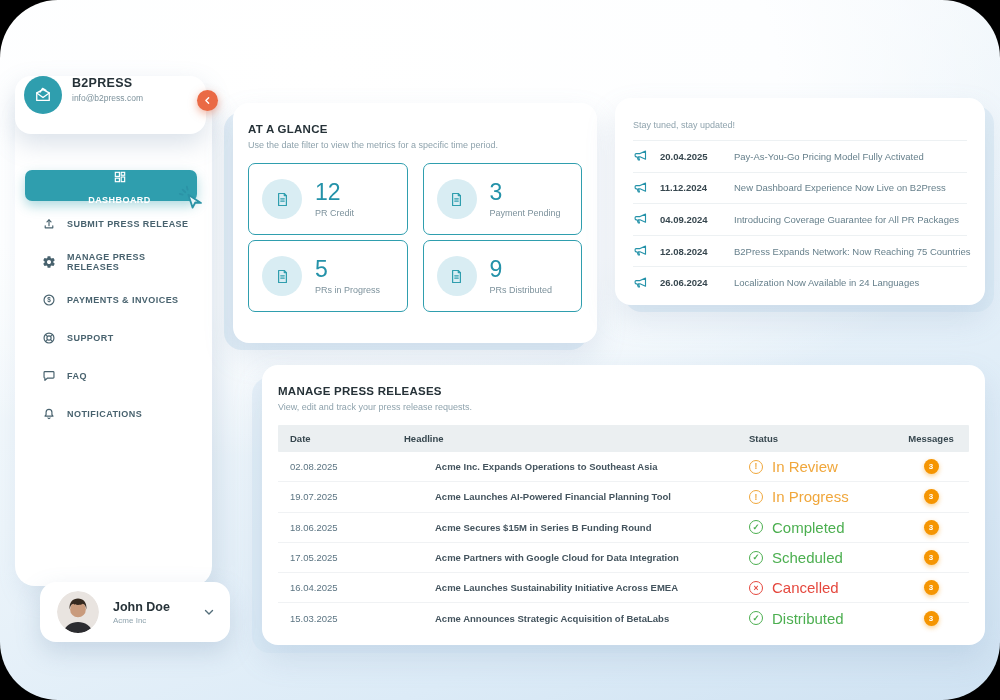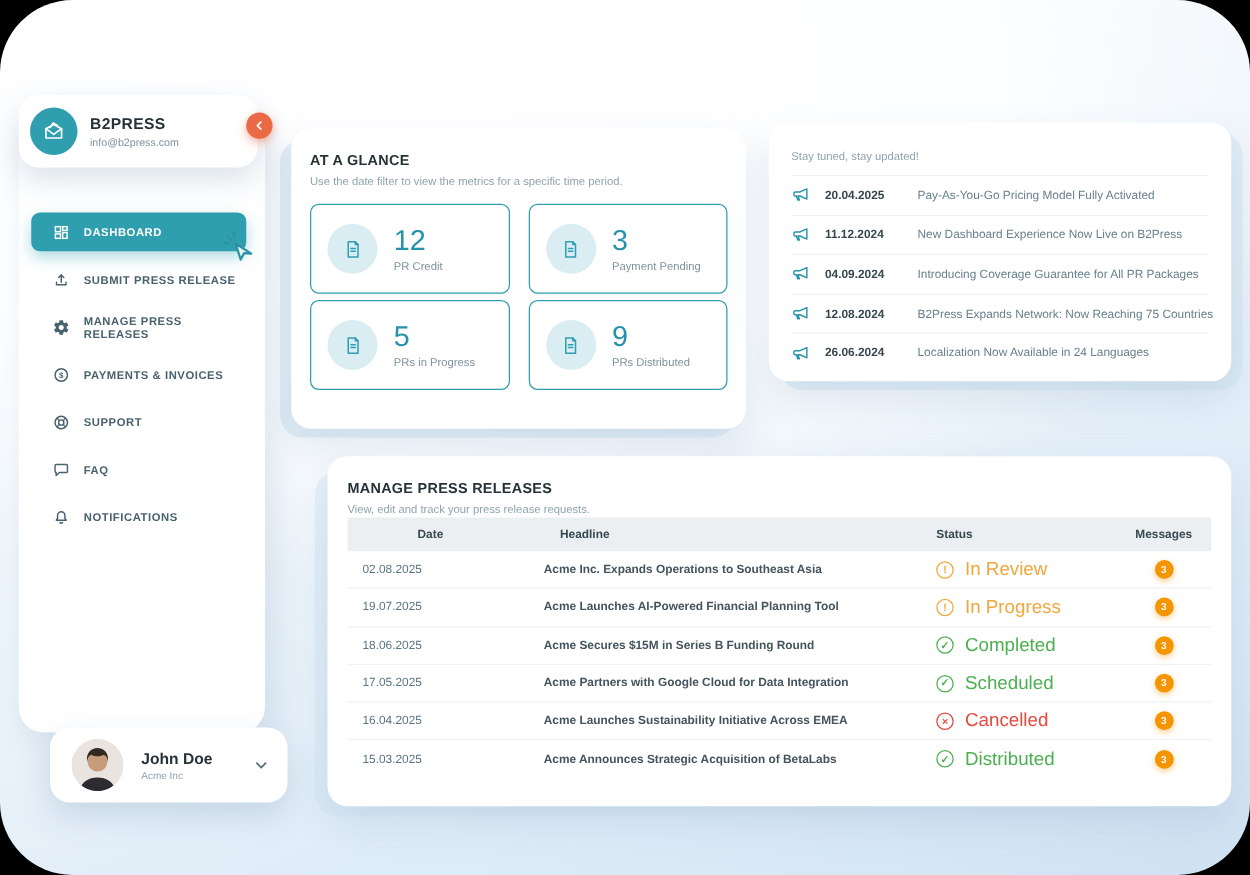--- a/index.html
+++ b/index.html
@@ -16,34 +16,34 @@
   
   .backdrop{position:absolute;background:#cfe3f2;border-radius:18px;z-index:0;}
   .bd-glance{left:224px;top:112px;width:364px;height:238px;opacity:.55;}
   .bd-ann{left:624px;top:106px;width:370px;height:206px;opacity:.5;}
   .bd-manage{left:252px;top:377px;width:723px;height:276px;opacity:.4;}
   
   .side-panel{position:absolute;left:15px;top:96px;width:197px;height:490px;background:#fff;
     border-radius:20px;box-shadow:8px 10px 26px rgba(120,150,180,.20);z-index:1;}
   .brand-card{position:absolute;left:15px;top:76px;width:191px;height:58px;background:#fff;
     border-radius:16px;box-shadow:0 10px 24px rgba(110,140,170,.25);z-index:3;
-    display:flex;align-items:center;padding-left:9px;box-sizing:border-box;}
+    display:flex;padding-left:9px;box-sizing:border-box;}
   .logo-circle{width:38px;height:38px;border-radius:50%;background:var(--accent-teal,#2f9eae);
     display:flex;align-items:center;justify-content:center;color:#fff;flex:0 0 auto;}
   .brand-text{margin-left:10px;}
   .brand-name{font-size:12.5px;font-weight:700;color:#263238;letter-spacing:.3px;}
   .brand-email{font-size:8.5px;color:#7d929c;margin-top:3px;}
   .collapse-btn{position:absolute;left:197px;top:90px;width:21px;height:21px;border-radius:50%;
     background:var(--accent-orange,#ea6a45);z-index:4;display:flex;align-items:center;justify-content:center;
     color:#fff;box-shadow:0 3px 8px rgba(230,106,69,.5);cursor:pointer;}
   .menu{position:absolute;left:25px;top:170px;width:172px;z-index:2;display:flex;flex-direction:column;gap:7px;}
   .mi{height:31px;display:flex;align-items:center;padding-left:17px;gap:11px;border-radius:7px;
     color:#48626e;cursor:pointer;}
   .mi .mi-lb{font-size:9px;font-weight:600;letter-spacing:.45px;}
-  .mi.active{background:var(--accent-teal,#2f9eae);color:#fff;box-shadow:0 5px 12px rgba(47,158,174,.38);}
+  .mi.active{background:var(--accent-teal,#2f9eae);color:#fff;box-shadow:0 5px 12px rgba(47,158,174,.38);flex-direction:column;}
   .mi-ic{width:14px;height:14px;display:flex;align-items:center;justify-content:center;flex:0 0 auto;}
   .mi-ic svg{width:14px;height:14px;}
   .cursor-click{position:absolute;left:176px;top:183px;width:30px;height:30px;z-index:5;}
   .user-card{position:absolute;left:40px;top:582px;width:190px;height:60px;background:#fff;
     border-radius:16px;box-shadow:0 10px 24px rgba(110,140,170,.25);z-index:3;
     display:flex;align-items:center;padding:0 14px 0 17px;box-sizing:border-box;cursor:pointer;}
   .avatar{width:42px;height:42px;border-radius:50%;overflow:hidden;flex:0 0 auto;}
   .user-text{margin-left:14px;flex:1;}
   .user-name{font-size:12.5px;font-weight:700;color:#263238;}
   .user-company{font-size:8px;color:#90a4ae;margin-top:2px;}
@@ -66,22 +66,22 @@
   .ann{left:615px;top:98px;width:370px;height:207px;padding:17px 18px 0 18px;}
   .ann-rows{margin-top:10px;}
   .arow{display:flex;align-items:center;height:30.6px;border-top:1px solid #edf1f3;cursor:pointer;}
   .a-ic{width:16px;height:16px;color:#2492a9;margin-right:11px;display:flex;flex:0 0 auto;}
   .a-ic svg{width:15px;height:15px;}
   .a-date{width:74px;font-size:9.5px;font-weight:700;color:#37474f;flex:0 0 auto;}
   .a-text{font-size:9.5px;color:#67808c;white-space:nowrap;}
   
   .manage{left:262px;top:365px;width:723px;height:280px;padding:20px 16px 0 16px;}
   .grid-cols{display:grid;grid-template-columns:120px 1fr 148px 76px;align-items:center;}
-  .thead{margin-top:2px;height:27px;background:#ebeff1;border-radius:1px;
-    font-size:9.5px;font-weight:700;color:#37474f;padding-left:44px;}
+  .thead{margin-top:13px;height:27px;background:#ebeff1;border-radius:1px;
+    font-size:9.5px;font-weight:700;color:#37474f;}
   .th{padding-left:12px;}
   .th.h-headline{padding-left:6px;}
   .th.h-status{padding-left:4px;}
   .th.h-messages{padding-left:0;text-align:center;}
   .trow{height:29.3px;border-bottom:1px solid #f0f2f4;cursor:pointer;}
   .trow:last-child{border-bottom:none;}
   .td-date{font-size:9.5px;color:#5b7482;padding-left:12px;}
   .td-headline{font-size:9.5px;font-weight:700;color:#44545e;padding-left:6px;white-space:nowrap;margin-left:31px;}
   .td-status{display:flex;align-items:center;gap:9px;padding-left:4px;}
   .sic{width:14px;height:14px;border-radius:50%;border:1.5px solid;display:flex;align-items:center;

